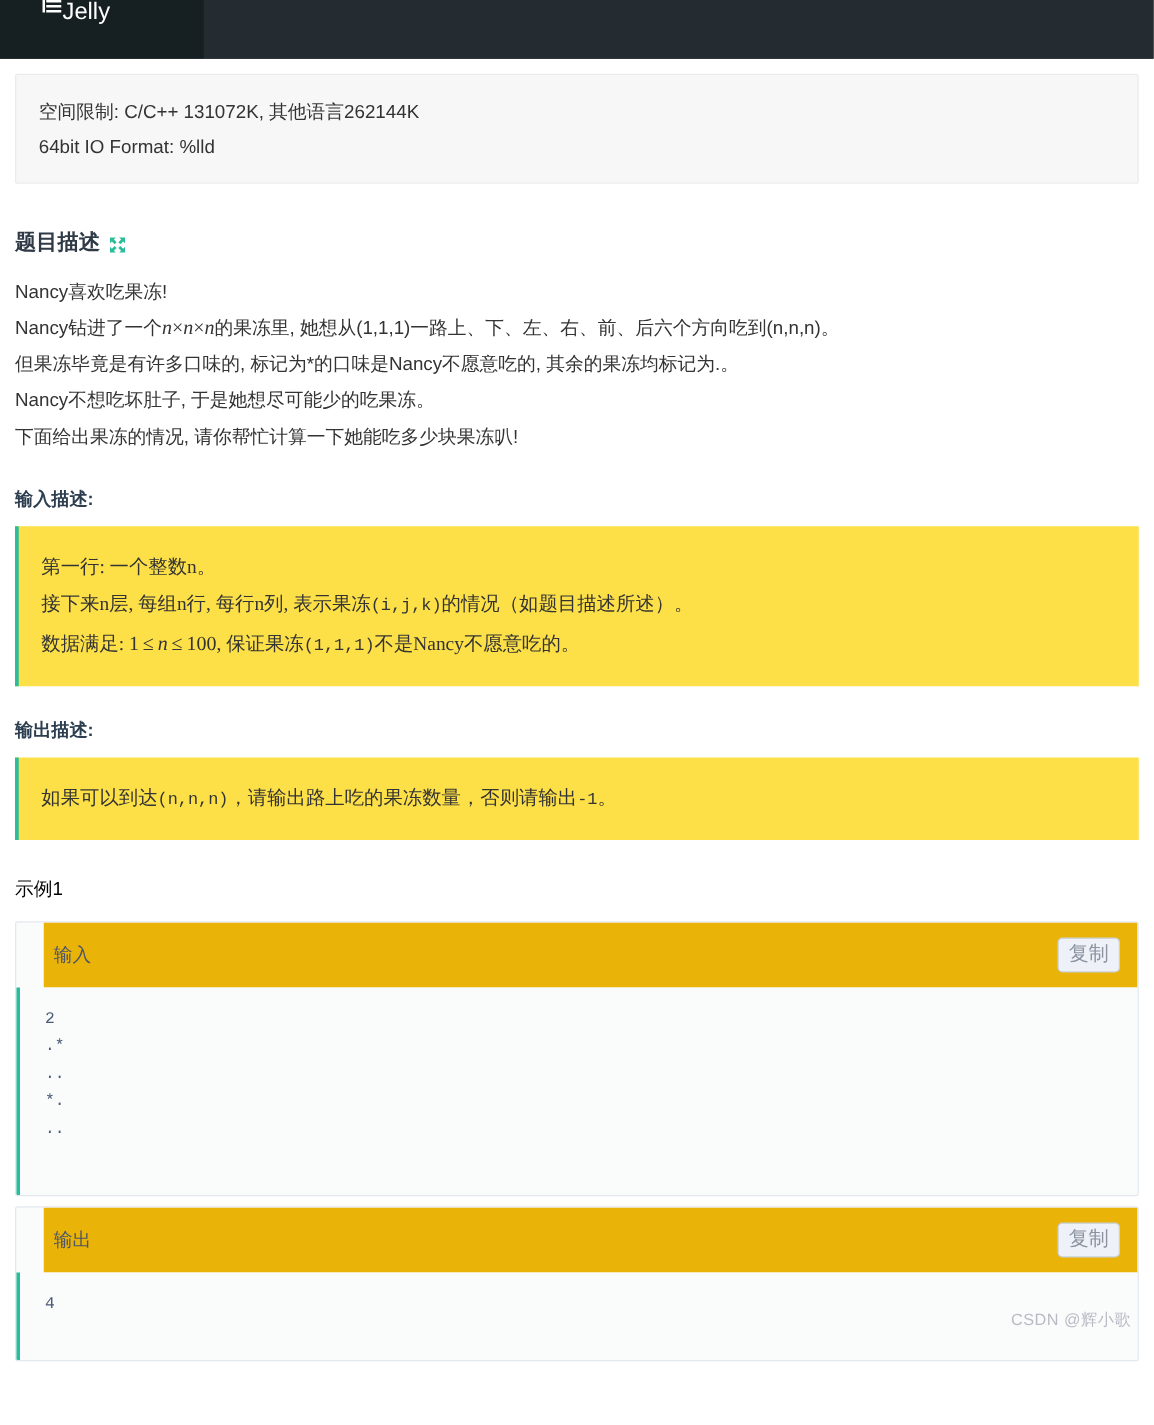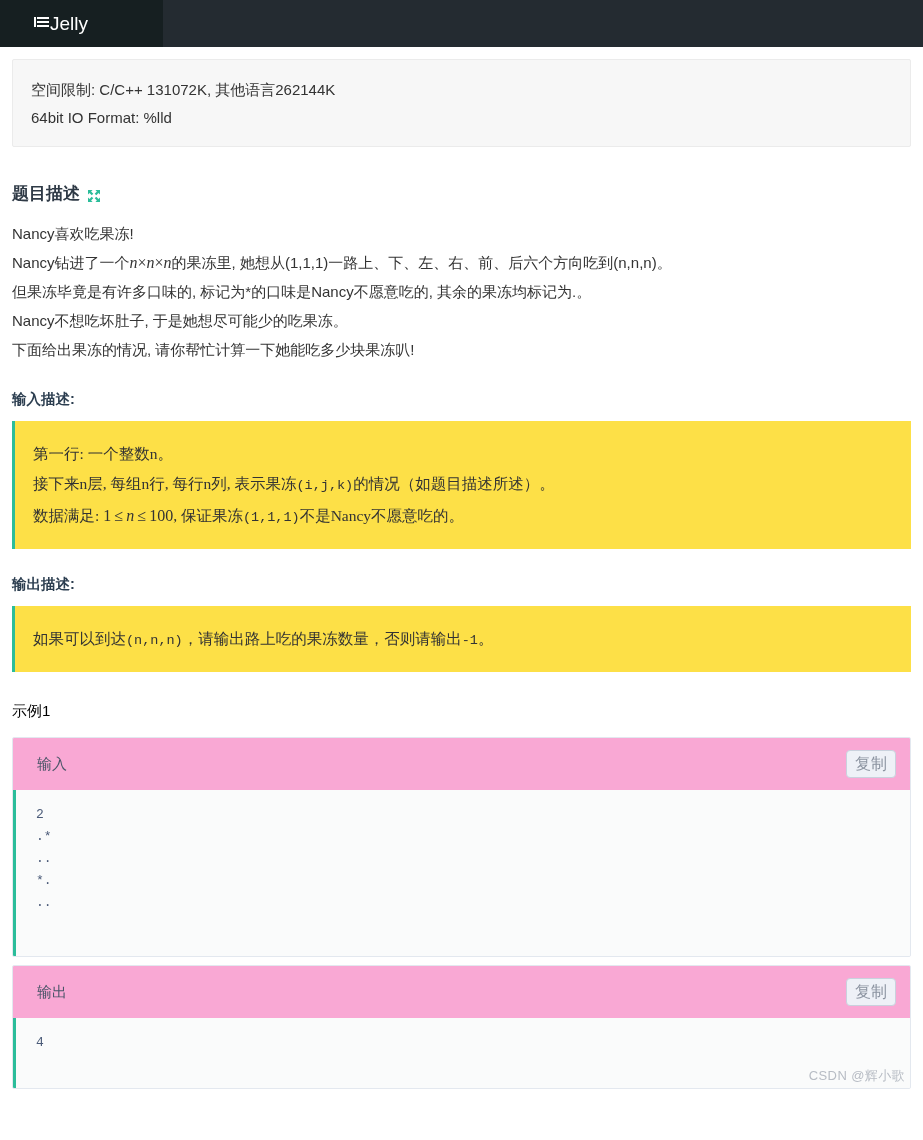--- a/index.html
+++ b/index.html
@@ -20,21 +20,20 @@
   .topbar {
     height: 47px;
     display: flex;
     align-items: stretch;
     background: #242b31;
   }
   .topbar-brand {
     width: 163px;
     background: #161f21;
     display: flex;
-    align-items: center;
     padding-left: 34px;
     box-sizing: border-box;
   }
   .brand-icon {
     display: inline-block;
     width: 15px;
     height: 13px;
     margin-right: 1px;
     position: relative;
     flex: none;
@@ -159,27 +158,28 @@
   }
 
   
   .example-card {
     border: 1px solid #e3e8ef;
     border-radius: 2px;
     overflow: hidden;
     background: #fafbfb;
   }
   .example-head {
-    background: #f9a8d4;
+    background: #eab308;
     height: 52px;
     display: flex;
     align-items: center;
     justify-content: space-between;
-    padding: 0 14px 0 24px;
-    box-sizing: border-box;
+    padding: 0 14px 0 8px;
+    box-sizing: border-box;
+    margin-left: 22px;
   }
   .example-head .label {
     font-size: 15px;
     color: #4a5568;
     font-family: "Liberation Serif", "DejaVu Serif", serif;
   }
   .copy-btn {
     font-size: 16px;
     color: #8b93a0;
     background: #eef1f7;
@@ -202,21 +202,21 @@
     white-space: pre;
     box-sizing: border-box;
   }
   .pre-tall { height: 166px; }
   .pre-short { height: 70px; }
 
   
   .watermark {
     position: absolute;
     right: 18px;
-    bottom: 4px;
+    bottom: 24px;
     font-size: 13px;
     color: #b7bcc4;
     letter-spacing: 0.4px;
     pointer-events: none;
   }
   .wm-wrap { position: relative; }
 </style>
 </head>
 <body>
 

